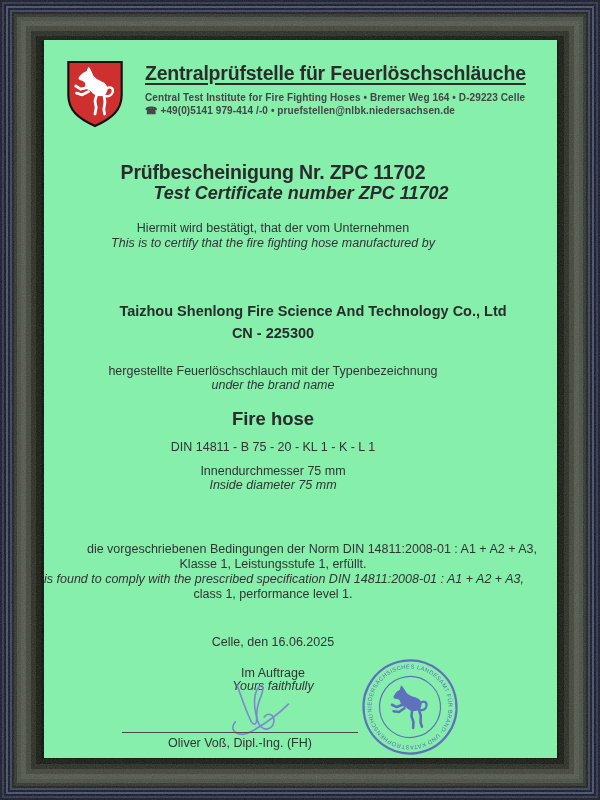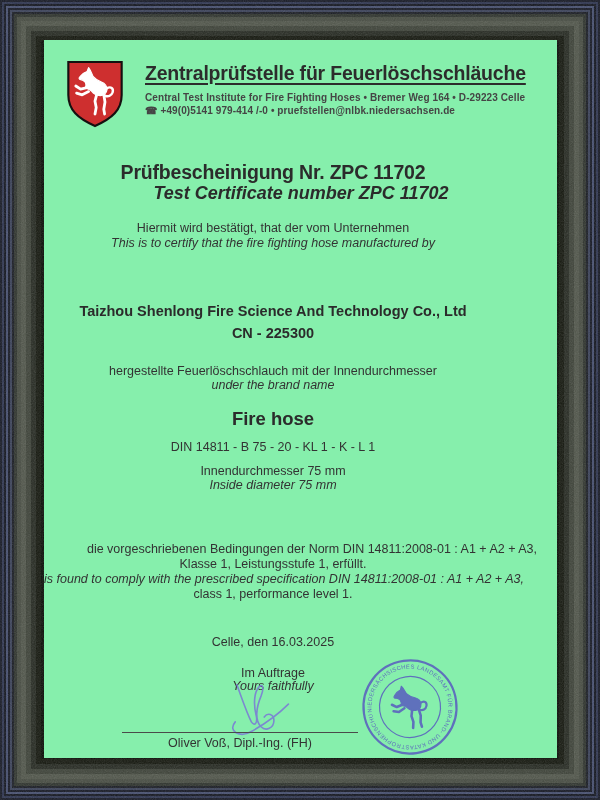--- a/index.html
+++ b/index.html
@@ -86,38 +86,38 @@
       <div class="org-sub" style="margin-top:7px;">Central Test Institute for Fire Fighting Hoses • Bremer Weg 164 • D-29223 Celle</div>
       <div class="org-sub" style="margin-top:2px;"><span>☎</span> <span>+49(0)5141 979-414 /-0 • pruefstellen@nlbk.niedersachsen.de</span></div>
     </div>
 
     <div class="c title-de" style="top:121px;">Prüfbescheinigung Nr. ZPC 11702</div>
     <div class="c title-en" style="top:143px;">Test Certificate number ZPC 11702</div>
 
     <div class="c body-t" style="top:181px;">Hiermit wird bestätigt, that der vom Unternehmen</div>
     <div class="c body-t it" style="top:196px;">This is to certify that the fire fighting hose manufactured by</div>
 
-    <div class="c company" style="top:263px;">Taizhou Shenlong Fire Science And Technology Co., Ltd</div>
+    <div class="c company" style="top:263px;padding-left:40px;">Taizhou Shenlong Fire Science And Technology Co., Ltd</div>
     <div class="c company" style="top:285px;">CN - 225300</div>
 
-    <div class="c body-t" style="top:324px;">hergestellte Feuerlöschschlauch mit der Innendurchmesser</div>
+    <div class="c body-t" style="top:324px;">hergestellte Feuerlöschschlauch mit der Typenbezeichnung</div>
     <div class="c product" style="top:368px;">Fire hose</div>
 
     <div class="c body-t it" style="top:338px;">under the brand name</div>
     <div class="c body-t" style="top:400px;">DIN 14811 - B 75 - 20 - KL 1 - K - L 1</div>
 
     <div class="c body-t" style="top:424px;">Innendurchmesser 75 mm</div>
     <div class="c body-t it" style="top:438px;">Inside diameter 75 mm</div>
 
     <div class="c body-t" style="top:502px;padding-left:39px;">die vorgeschriebenen Bedingungen der Norm DIN 14811:2008-01 : A1 + A2 + A3,</div>
     <div class="c body-t" style="top:517px;">Klasse 1, Leistungsstufe 1, erfüllt.</div>
     <div class="c body-t it" style="top:532px;">is found to comply with the prescribed specification DIN 14811:2008-01 : A1 + A2 + A3,</div>
     <div class="c body-t" style="top:547px;">class 1, performance level 1.</div>
 
-    <div class="c body-t" style="top:595px;">Celle, den 16.03.2025</div>
+    <div class="c body-t" style="top:595px;">Celle, den 16.06.2025</div>
     <div class="c body-t" style="top:626px;">Im Auftrage</div>
     <div class="c body-t it" style="top:639px;">Yours faithfully</div>
 
     <svg class="abs" style="left:168px;top:640px;" width="90" height="58" viewBox="0 0 110 72">
       <g fill="none" stroke="#7b7fd4" stroke-width="2" stroke-linecap="round" opacity="0.9">
         <path d="M30,6 C36,22 42,40 48,52 C52,58 56,54 54,44 C50,28 52,14 58,8 C62,4 64,10 60,20 C54,34 52,50 60,58 C66,64 76,60 76,50 C76,42 68,40 64,46"></path>
         <path d="M28,52 C18,64 34,72 48,64 C64,55 80,44 94,30"></path>
       </g>
     </svg>
 

